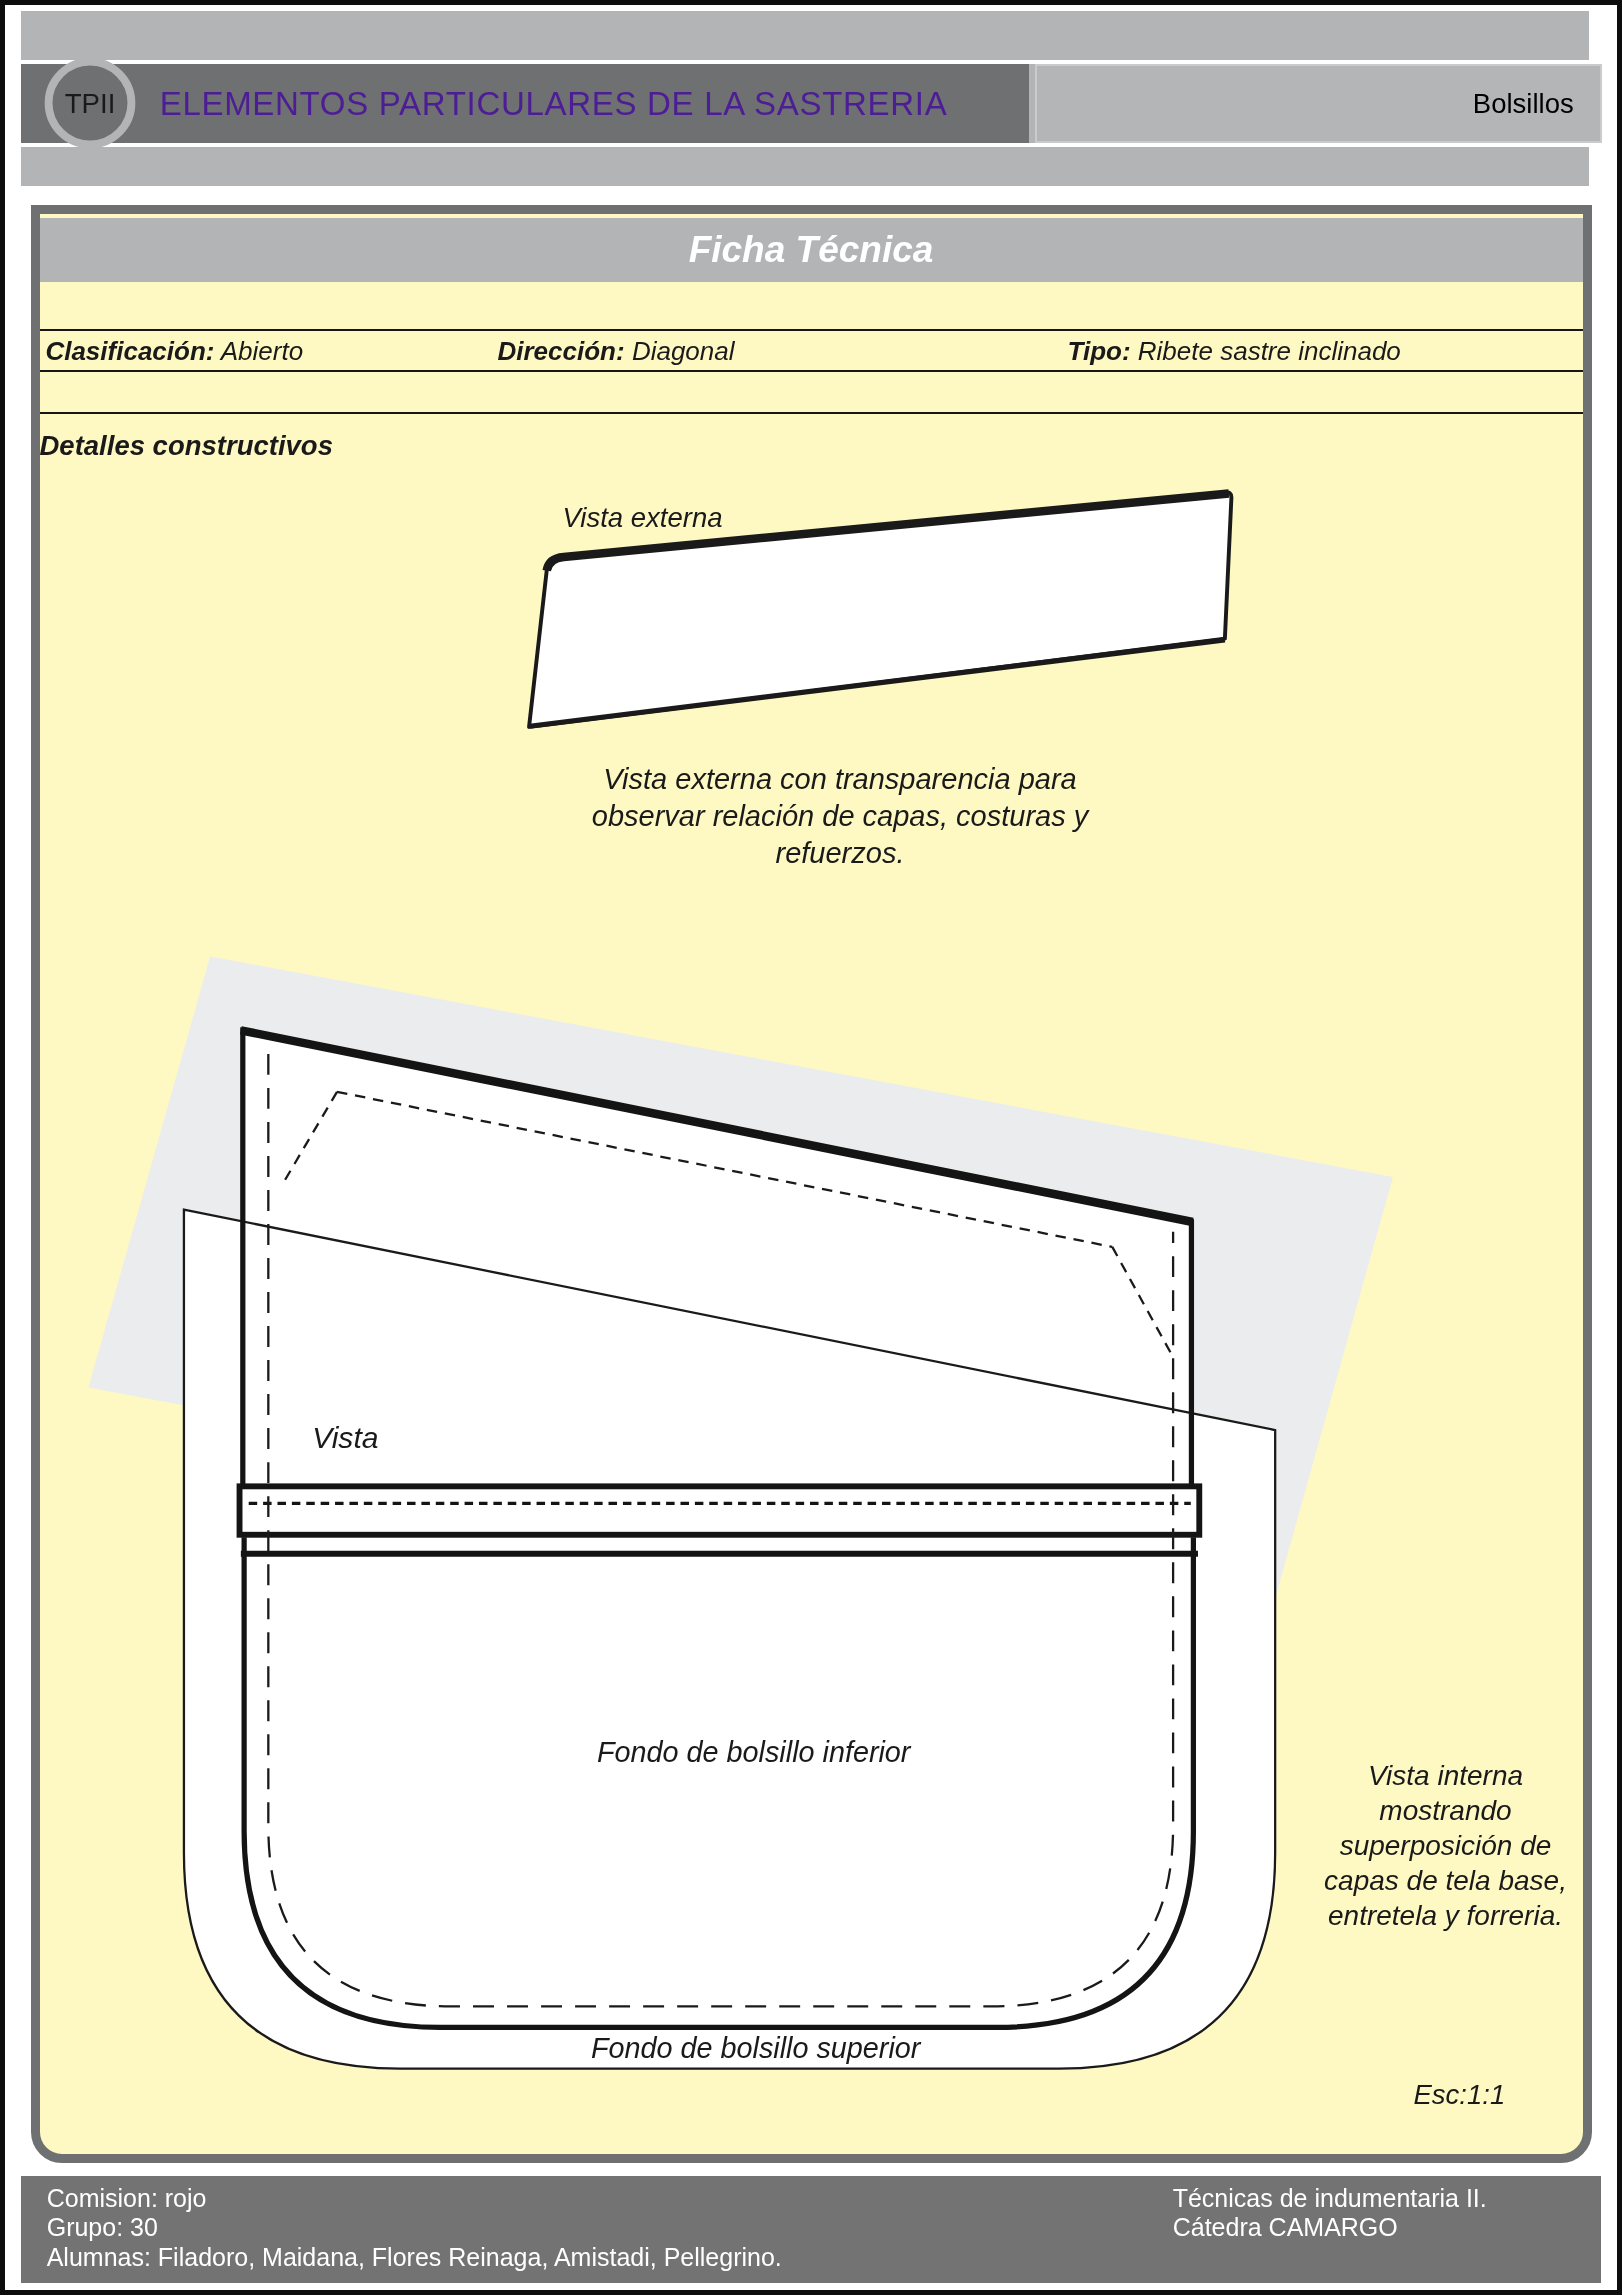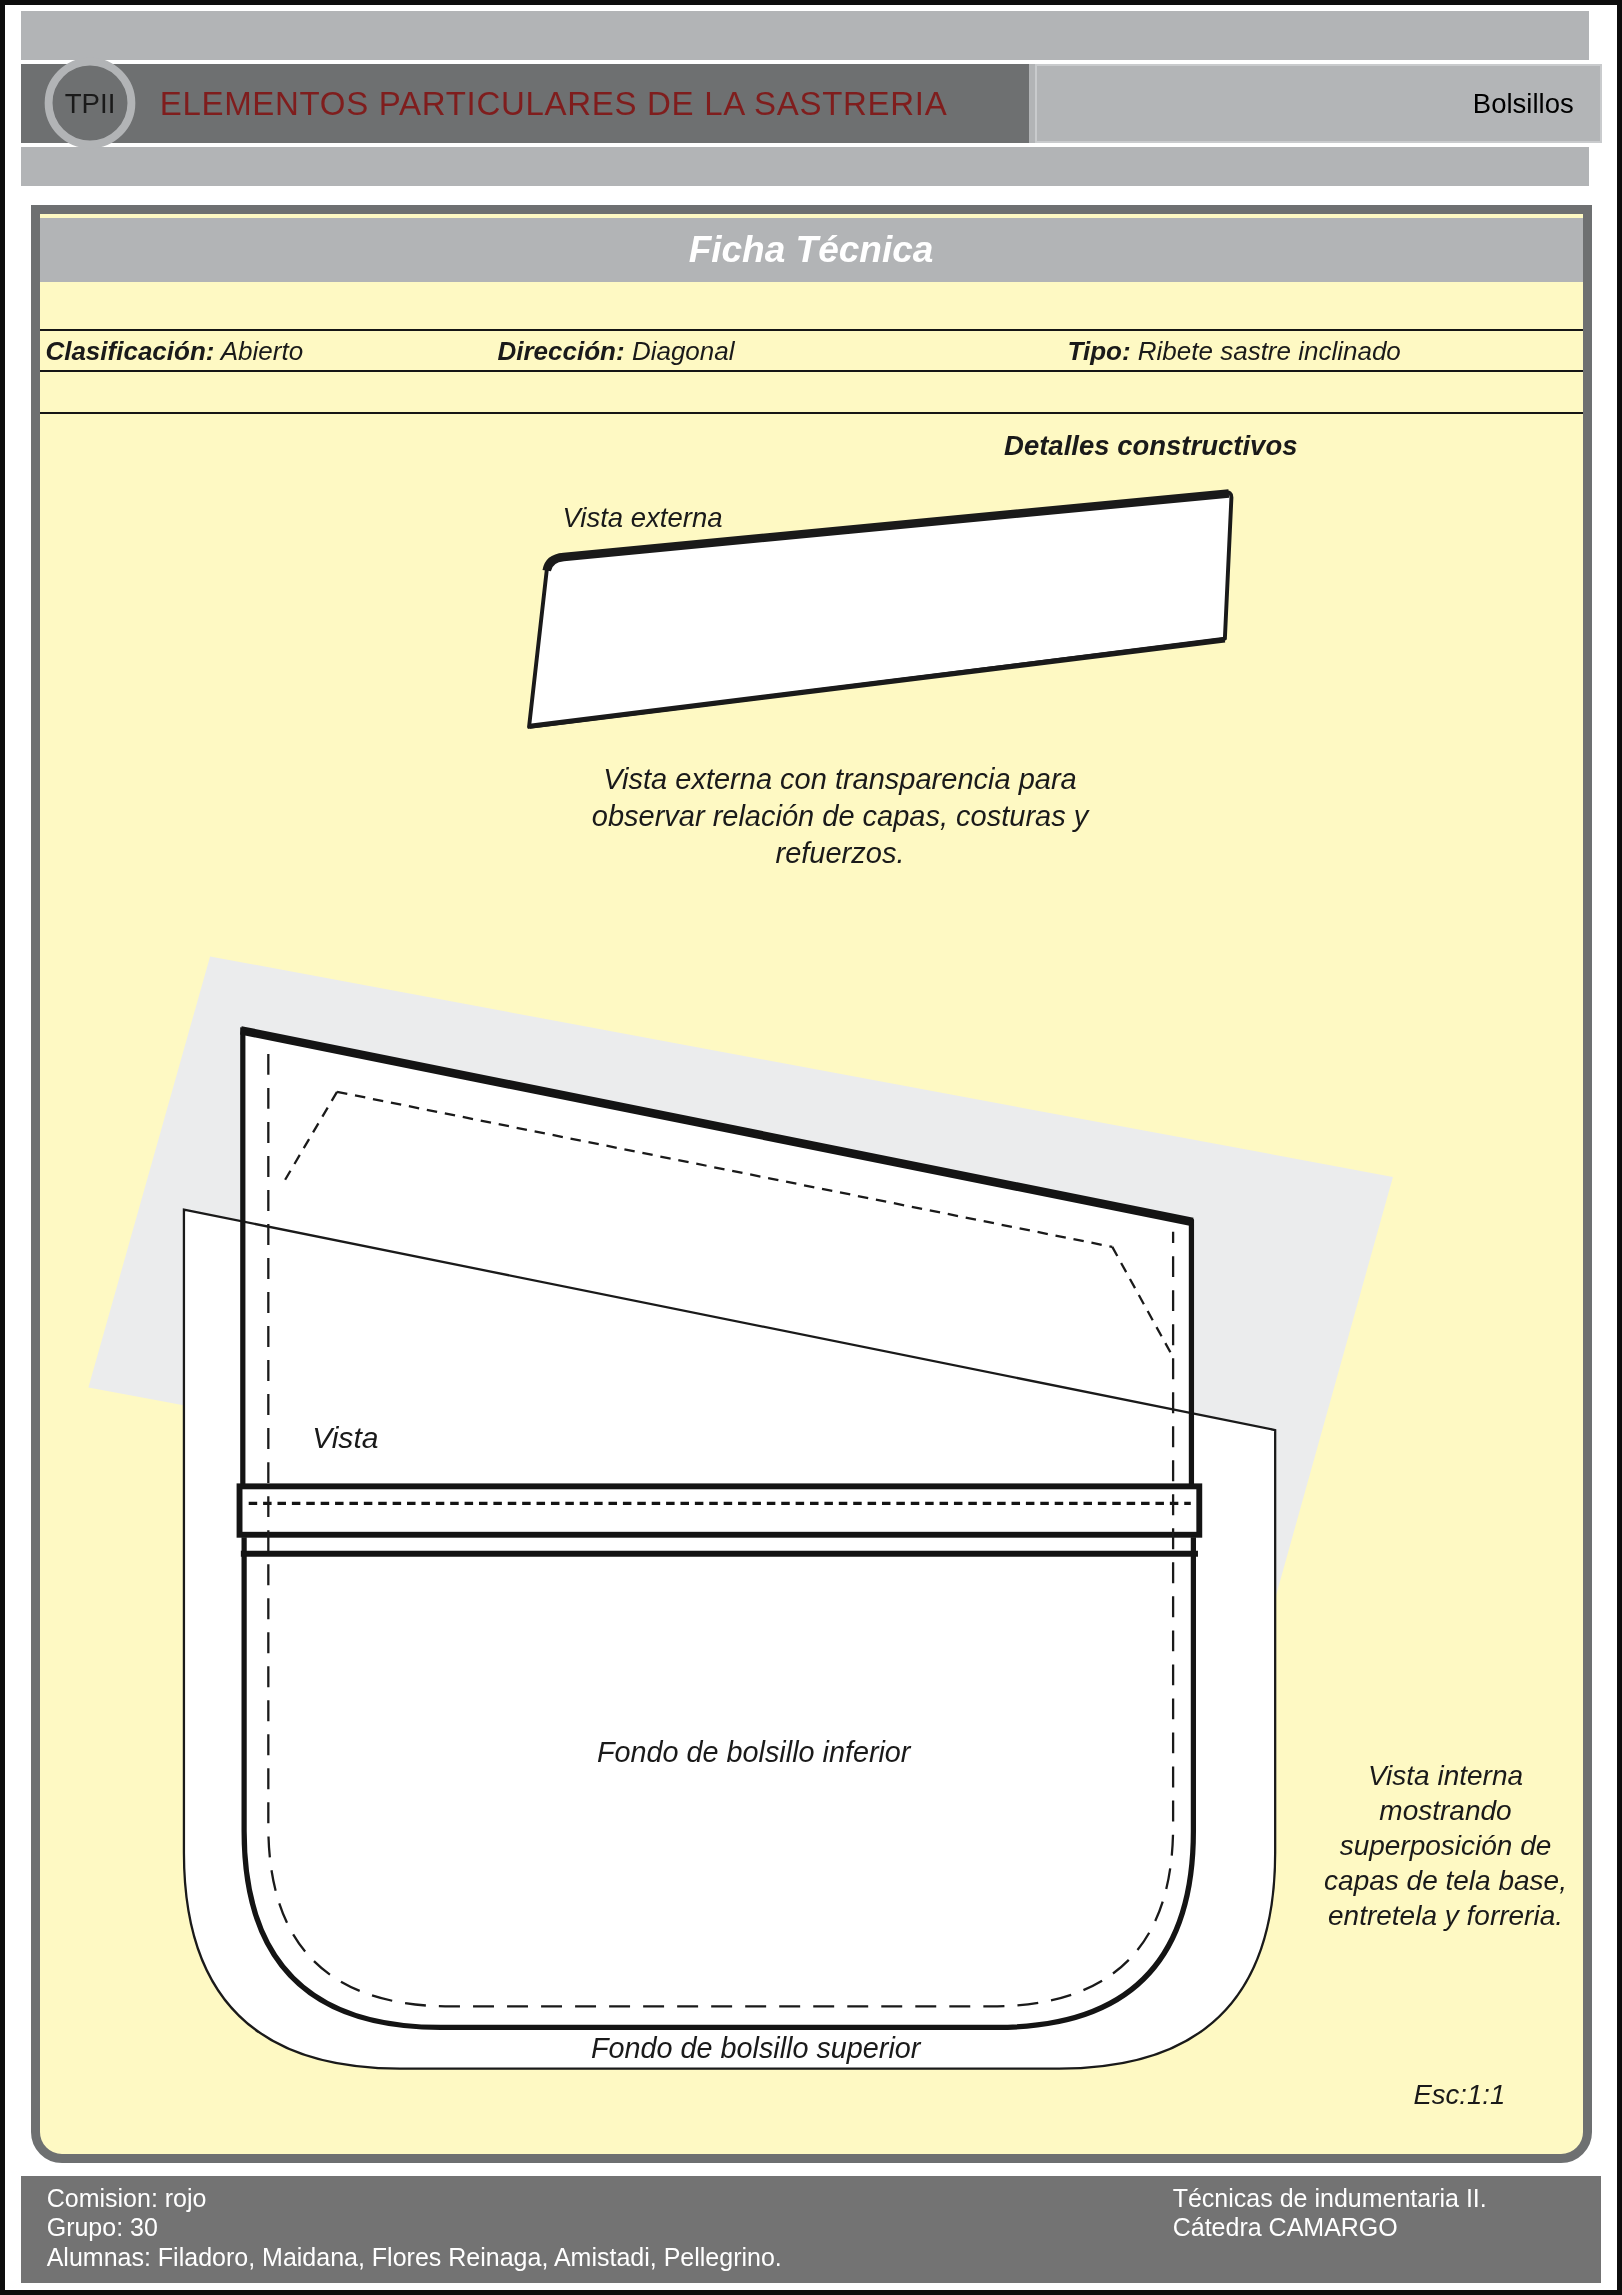--- a/index.html
+++ b/index.html
@@ -10,21 +10,21 @@
     font-family:"Liberation Sans",sans-serif;color:#1a1a1a;
   }
   
   .header-bar{position:absolute;left:15.7px;top:5.9px;width:1568px;height:175px;background:#b2b4b6;padding-left:35px;}
   .header-gap{position:absolute;left:0;width:100%;height:3.9px;background:#ffffff;}
   .gap-top{top:49px;}
   .gap-bottom{top:132px;}
   .header-band{position:absolute;left:0;top:53px;width:1008px;height:79px;background:#6e7071;}
   .header-title{
     position:absolute;left:139px;top:53px;height:79px;line-height:79px;
-    font-size:33px;letter-spacing:0.7px;color:#7f1d1d;white-space:nowrap;
+    font-size:33px;letter-spacing:0.7px;color:#4c1d95;white-space:nowrap;
   }
   .logo-svg{position:absolute;left:23.6px;top:46px;width:92px;height:92px;}
   .right-tab{
     position:absolute;left:1014px;top:53px;width:567px;height:79px;
     background:#b3b5b7;border:2px solid #c9cbcd;
     text-align:right;line-height:75px;padding-right:26px;
     font-size:27.5px;color:#000000;
   }
   
   .content-box{
@@ -35,21 +35,21 @@
     position:absolute;left:0;top:3.9px;width:100%;height:64px;background:#b2b4b6;
     text-align:center;line-height:64px;font-size:37px;font-weight:bold;color:#ffffff;
   }
   .hline{position:absolute;left:0;width:100%;height:2px;background:#161616;}
   .hl1{top:115px;} .hl2{top:156px;} .hl3{top:198px;}
   .field{position:absolute;top:122px;font-size:26px;white-space:nowrap;}
   .f1{left:5.9px;} .f2{left:458px;} .f3{left:1028px;}
   .field b{font-weight:bold;}
   .desc-row{position:absolute;left:5.9px;top:164px;font-size:26px;white-space:nowrap;}
   .section-heading{
-    position:absolute;left:0;top:216px;width:1258px;text-align:right;
+    position:absolute;left:0;top:216px;width:1258px;text-align:left;
     font-size:27.5px;font-weight:bold;
   }
   .vista-externa-label{position:absolute;left:523px;top:288px;font-size:27.5px;}
   .externa-svg{position:absolute;left:474px;top:265px;width:739px;height:265px;}
   .caption{
     position:absolute;left:539px;top:547px;width:523px;text-align:center;
     font-size:29px;line-height:37px;
   }
   .diagram-svg{position:absolute;left:0;top:676px;width:1542px;height:1264px;}
   svg text{font-family:"Liberation Sans",sans-serif;fill:#1a1a1a;}

